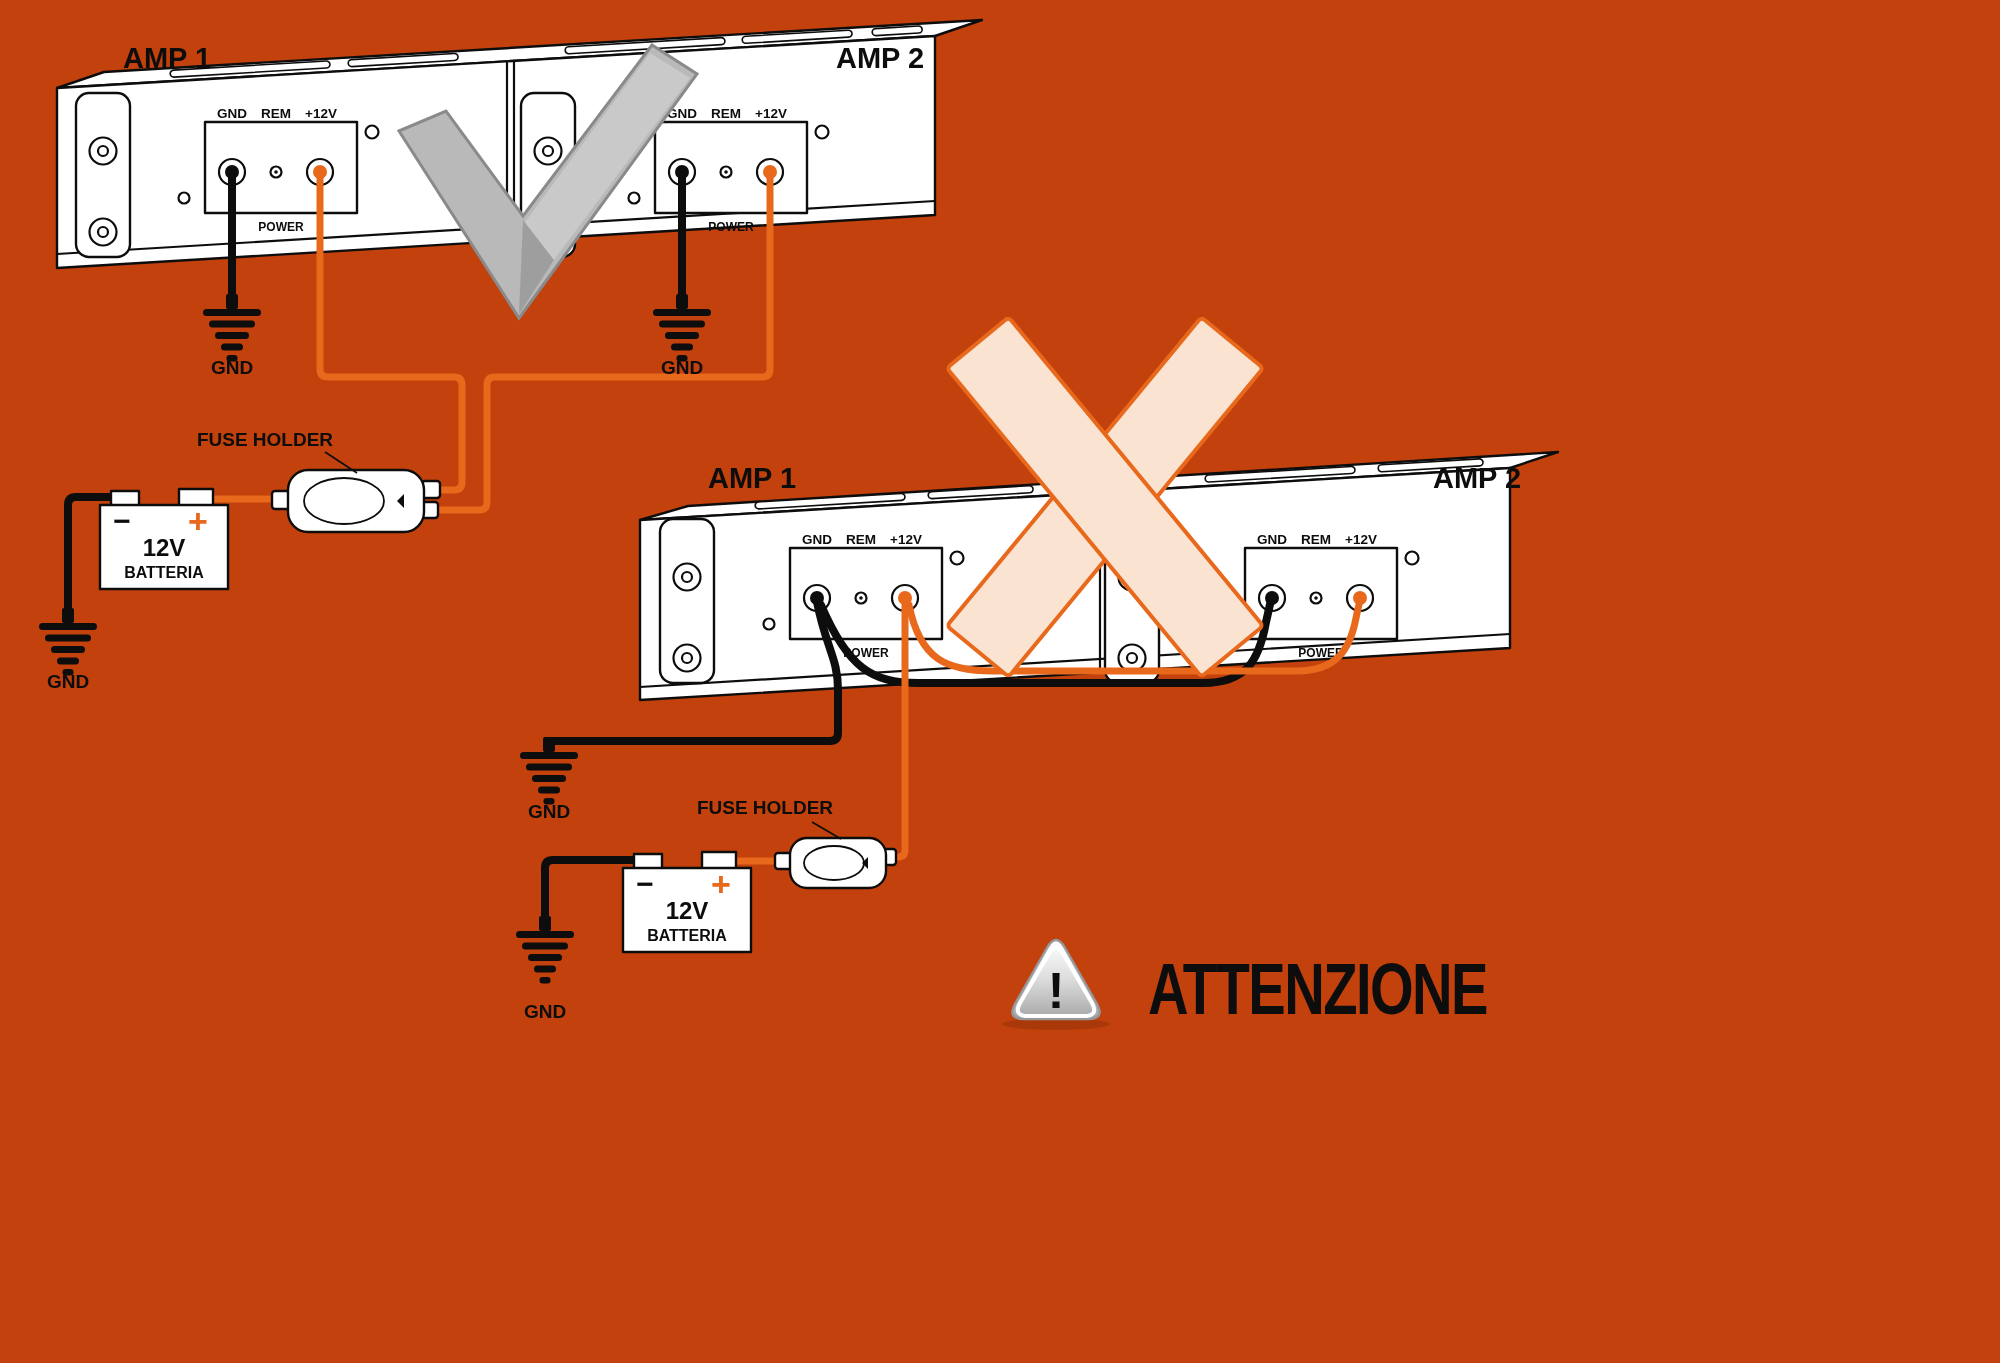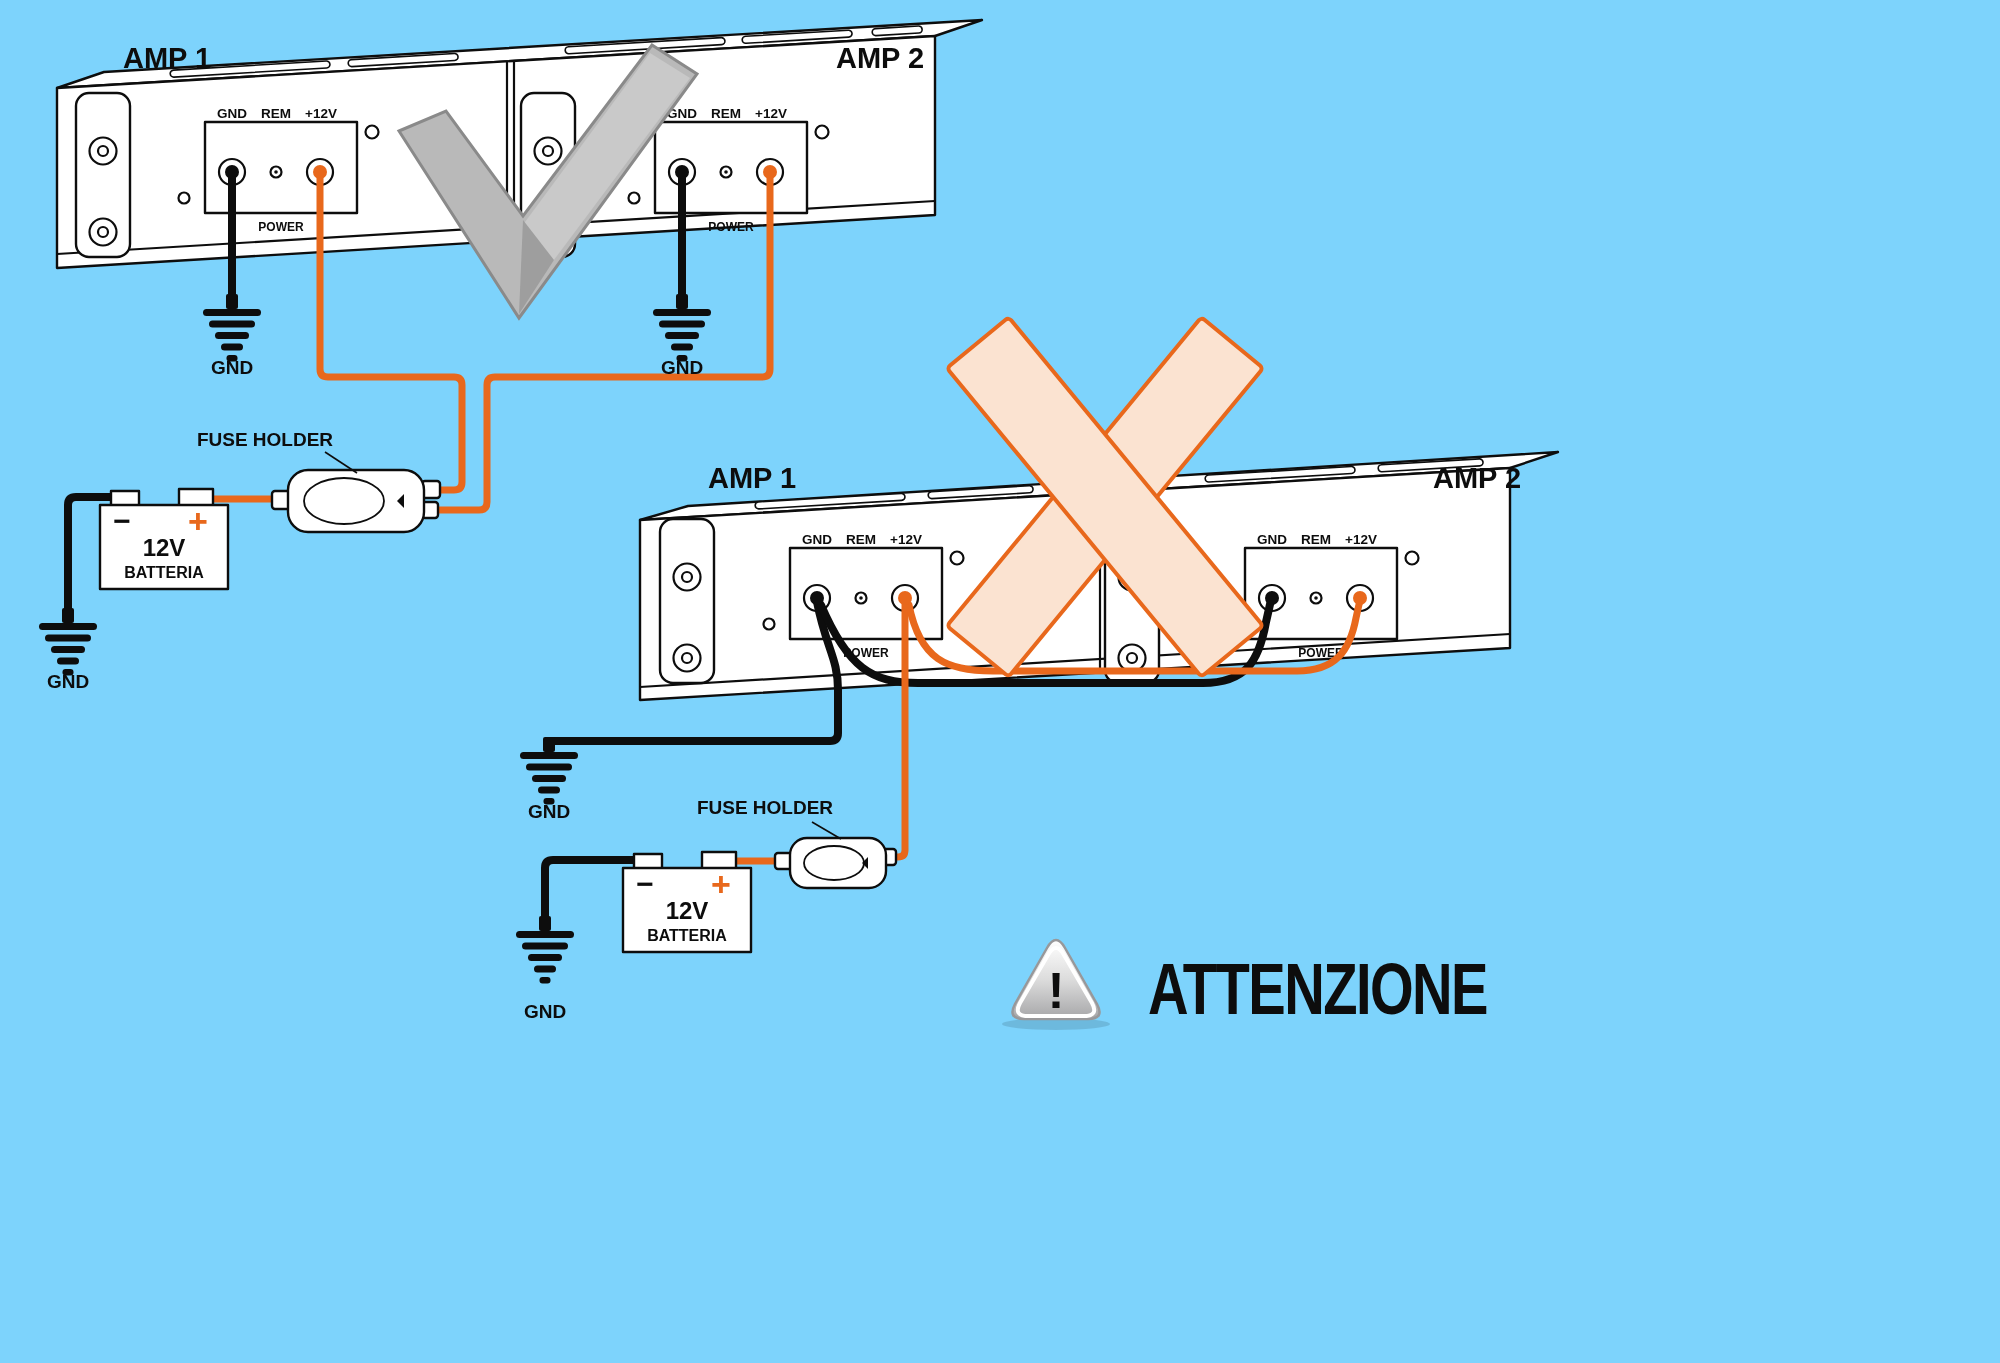--- a/index.html
+++ b/index.html
@@ -1,21 +1,21 @@
 <!DOCTYPE html>
 <html><head>
 <meta charset="utf-8">
 <style>
   :root{
     --orange:#E8681C;
     --xfill:#FBE3D1;
     --ink:#0d0d0d;
   }
   html,body{margin:0;padding:0;background:#fff;}
-  .stage{position:relative;width:2000px;height:1363px;background:#7dd3fc;overflow:hidden;}
+  .stage{position:relative;width:2000px;height:1363px;background:#c2410c;overflow:hidden;}
   svg{display:block;position:absolute;inset:0;}
   text{font-family:"Liberation Sans","DejaVu Sans",sans-serif;fill:var(--ink);}
   .mid{text-anchor:middle;}
   .amp-name{font-size:29px;font-weight:800;}
   .term{font-size:13.5px;font-weight:700;}
   .power{font-size:12px;font-weight:700;}
   .gndlbl{font-size:19px;font-weight:800;}
   .fuselbl{font-size:19px;font-weight:800;}
   .batt-sign{font-size:30px;font-weight:700;}
   .batt-plus{font-size:34px;font-weight:700;fill:var(--orange);}

